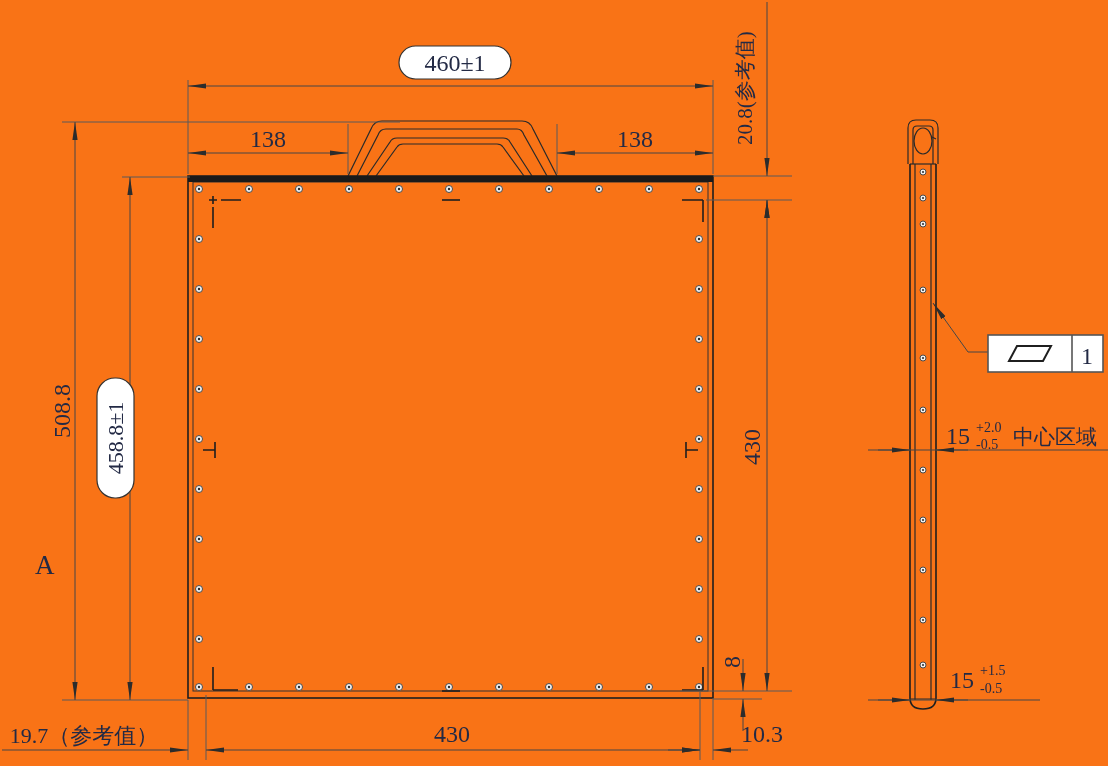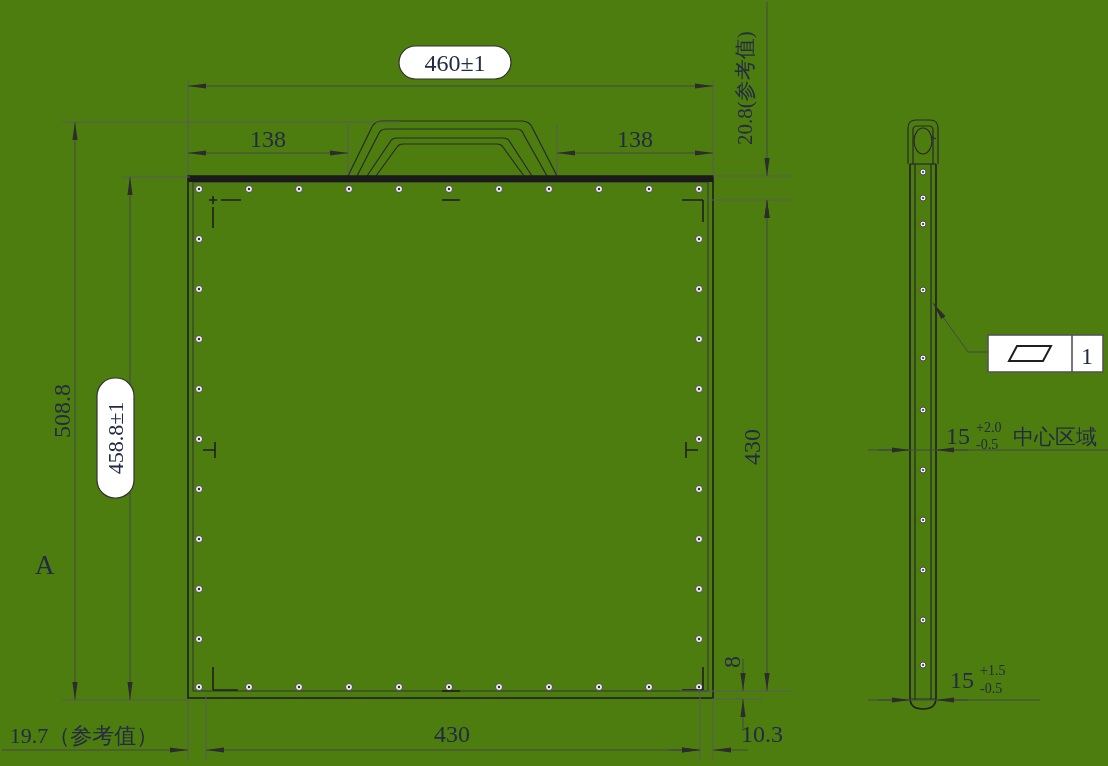--- a/index.html
+++ b/index.html
@@ -1,16 +1,16 @@
 <!DOCTYPE html>
 <html><head>
 <meta charset="utf-8">
 <style>
   html,body{margin:0;padding:0;background:#ffffff;}
-  .stage{width:1108px;height:766px;position:relative;background:#4d7c0f;overflow:hidden;}
+  .stage{width:1108px;height:766px;position:relative;background:#f97316;overflow:hidden;}
   svg{display:block;}
   .t{font-family:"Liberation Serif","DejaVu Serif",serif;fill:#232a45;}
   .t27{font-size:27px;}
   .t24{font-size:24px;}
   .t22{font-size:22px;}
   .t21{font-size:21px;}
   .t14{font-size:14px;}
   .ln{stroke:#474747;stroke-width:1;fill:none;}
   .ext{stroke:#5a5a5a;stroke-width:1;fill:none;}
   .out{stroke:#1f1f1f;stroke-width:1.6;fill:none;}

